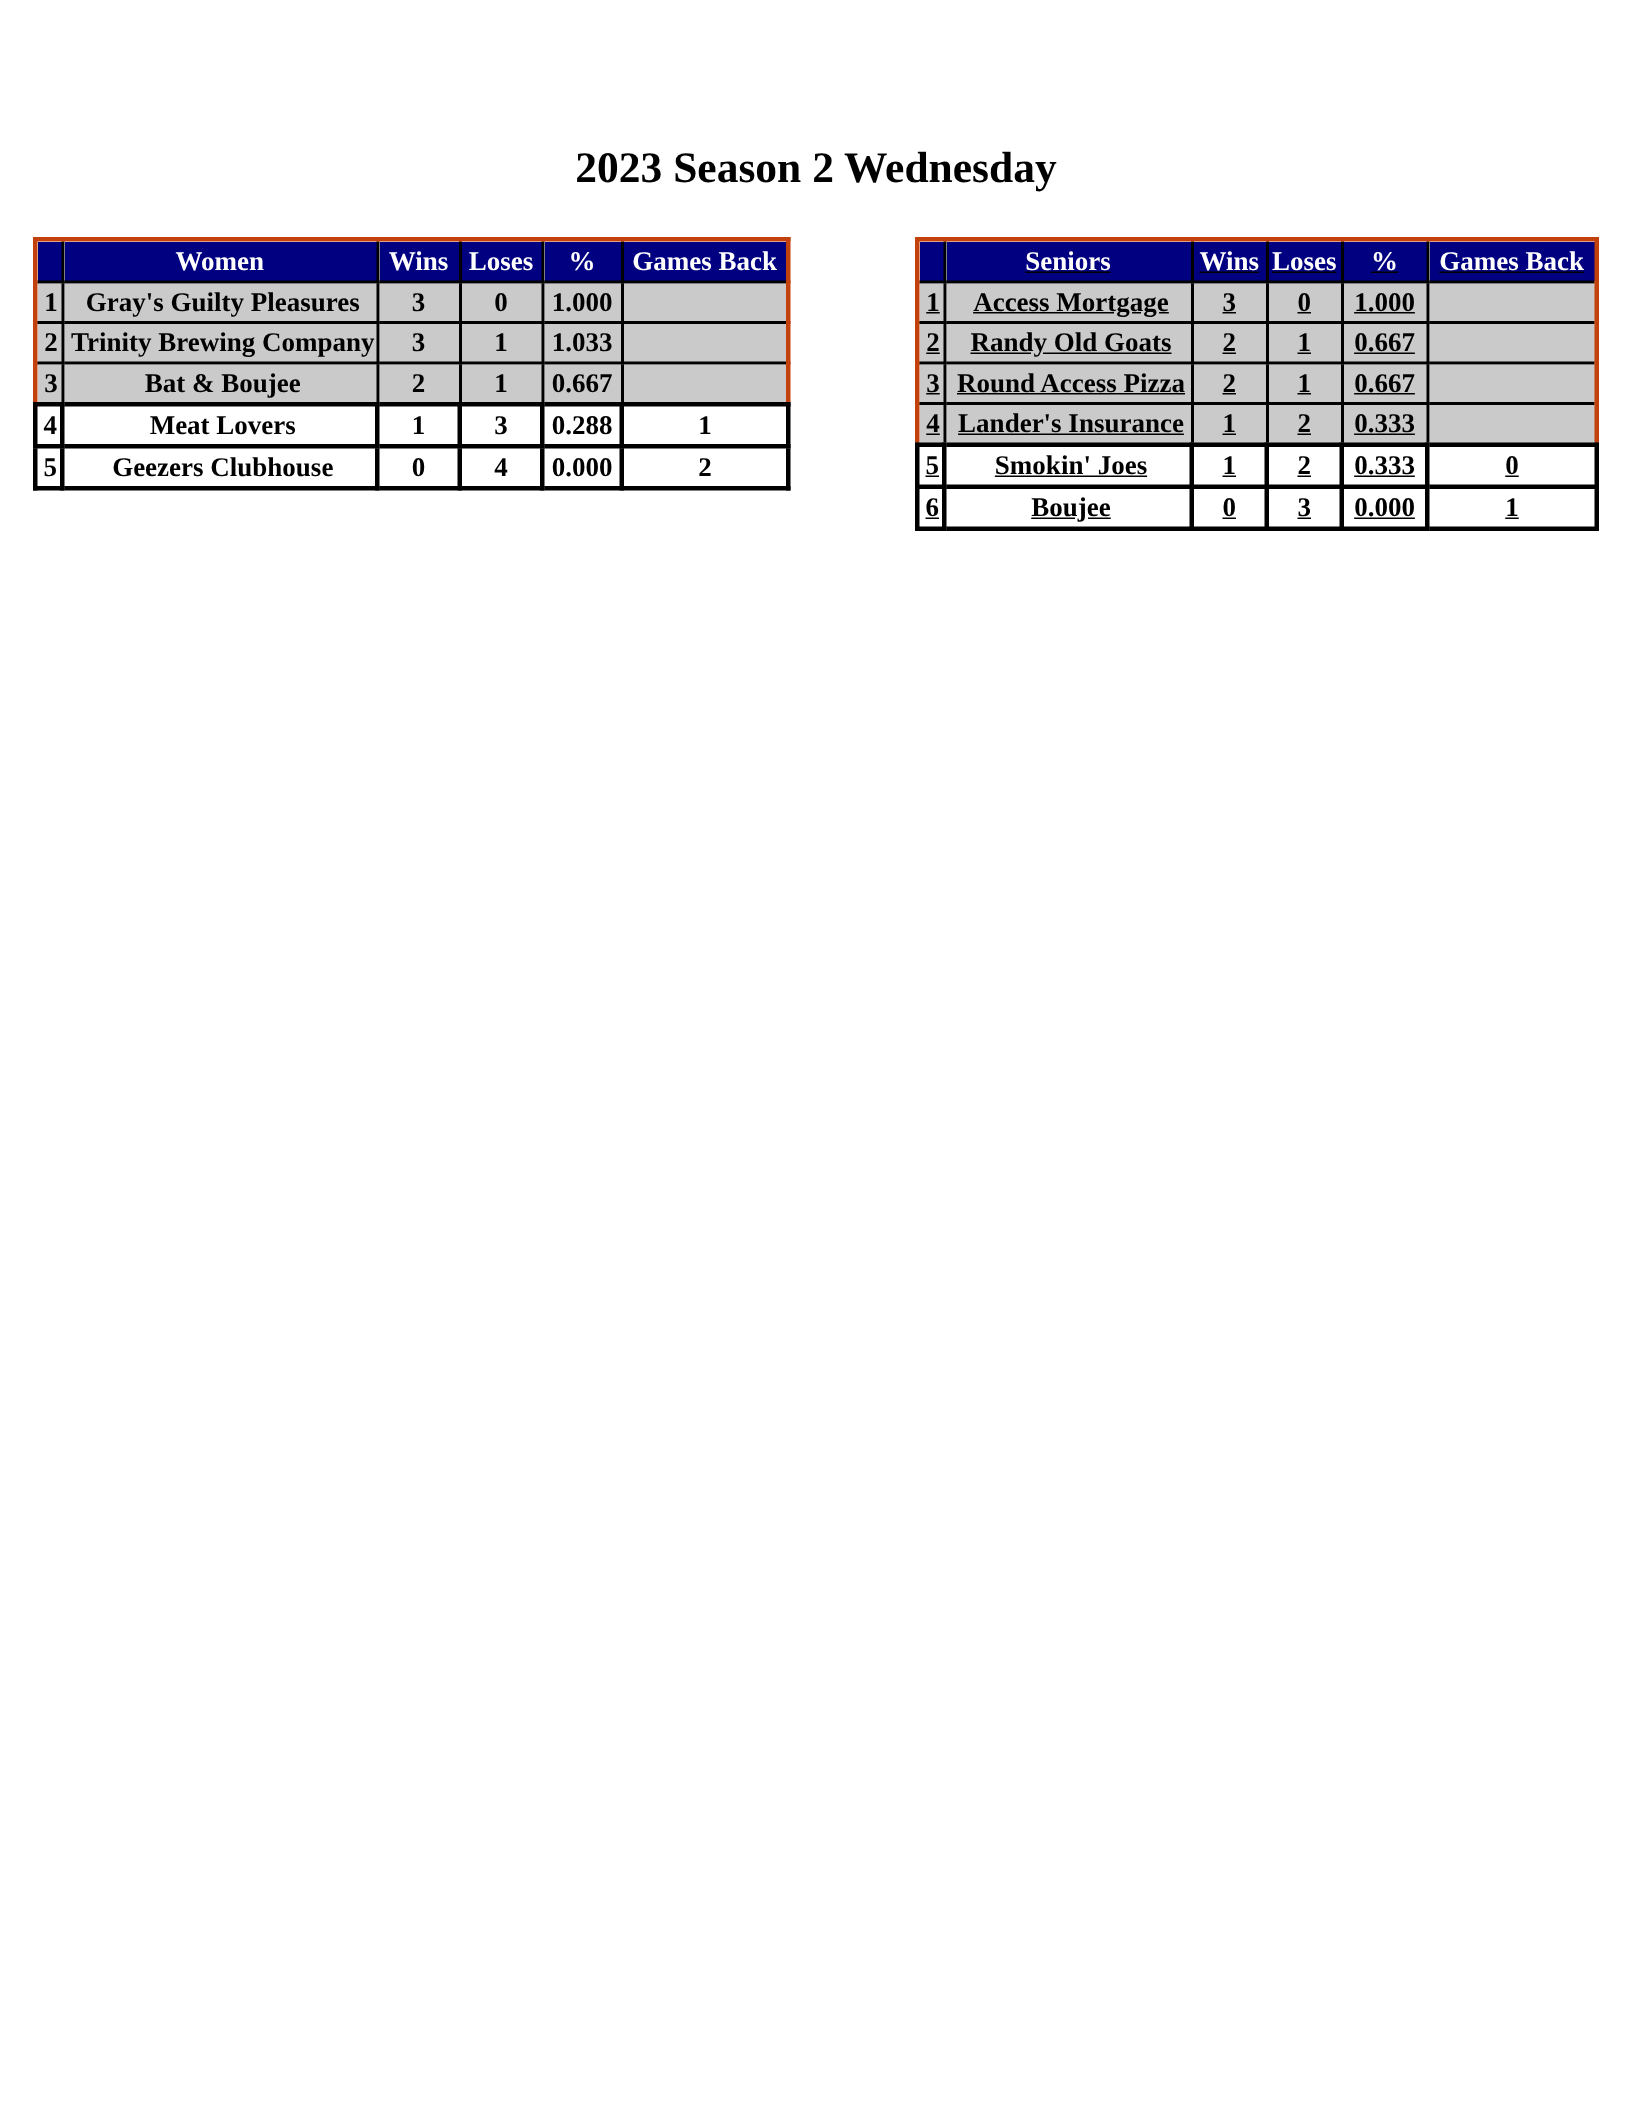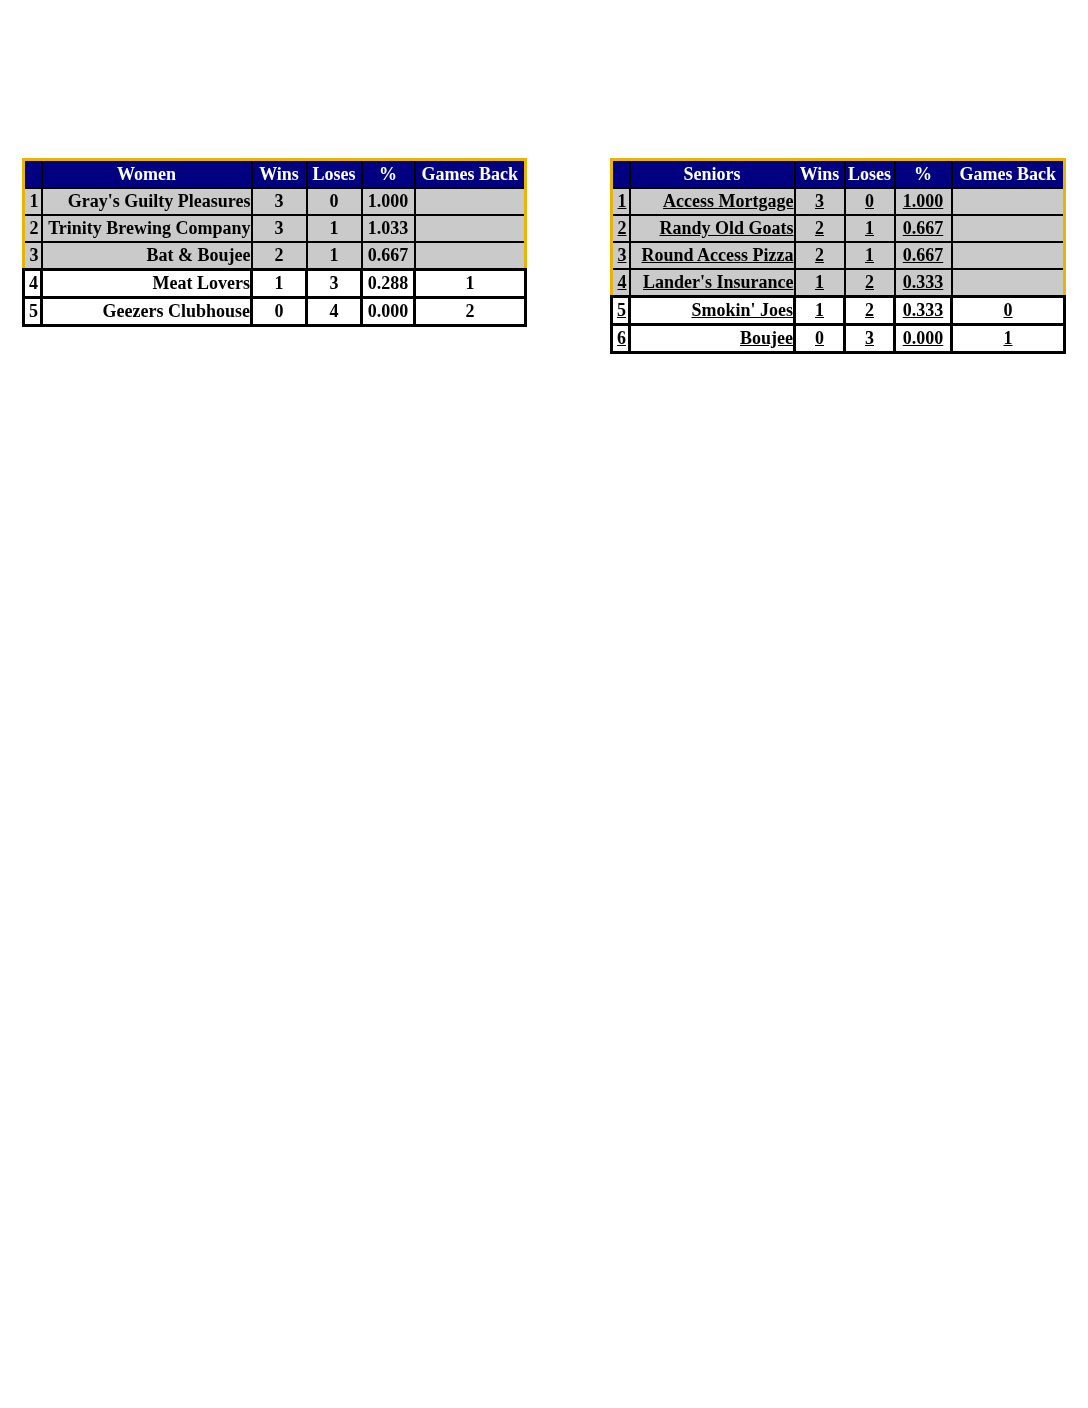--- a/index.html
+++ b/index.html
@@ -24,21 +24,21 @@
     text-align: center;
     font-size: 29px;
     font-weight: bold;
     color: #000000;
   }
   table.standings {
     position: absolute;
     top: 158px;
     border-collapse: collapse;
     table-layout: fixed;
-    border: 3px solid #eab308;
+    border: 3px solid #c2410c;
   }
   table.t-women   { left: 22px;  width: 502px; }
   table.t-seniors { left: 610px; width: 453px; text-decoration: underline; }
 
   .standings th, .standings td {
     border: 2px solid #000000;
     padding: 0;
     font-weight: bold;
     overflow: hidden;
     white-space: nowrap;
@@ -53,21 +53,21 @@
   }
   .standings td {
     font-size: 18px;
     height: 25px;
     text-align: center;
   }
   tr.row-gray  td { background: #cacaca; }
   tr.row-white td { background: #ffffff; border-width: 3px; }
 
   .standings td.team-cell {
-    text-align: right;
+    text-align: center;
     padding-left: 4px;
   }
   .standings td.rank-cell {
     text-align: right;
     padding-right: 2px;
   }
 
   
   .t-women   col.c-rank  { width: 18px; }
   .t-women   col.c-team  { width: 210px; }
@@ -81,20 +81,21 @@
   .t-seniors col.c-wins  { width: 50px; }
   .t-seniors col.c-loses { width: 50px; }
   .t-seniors col.c-pct   { width: 57px; }
   .t-seniors col.c-gb    { width: 113px; }
 </style>
 </head>
 <body>
 
 <div class="page">
 
+  <div class="page-title">2023 Season 2 Wednesday</div>
 
   <table class="standings t-women">
     <colgroup>
       <col class="c-rank">
         <col class="c-team">
         <col class="c-wins">
         <col class="c-loses">
         <col class="c-pct">
         <col class="c-gb">
     </colgroup>

